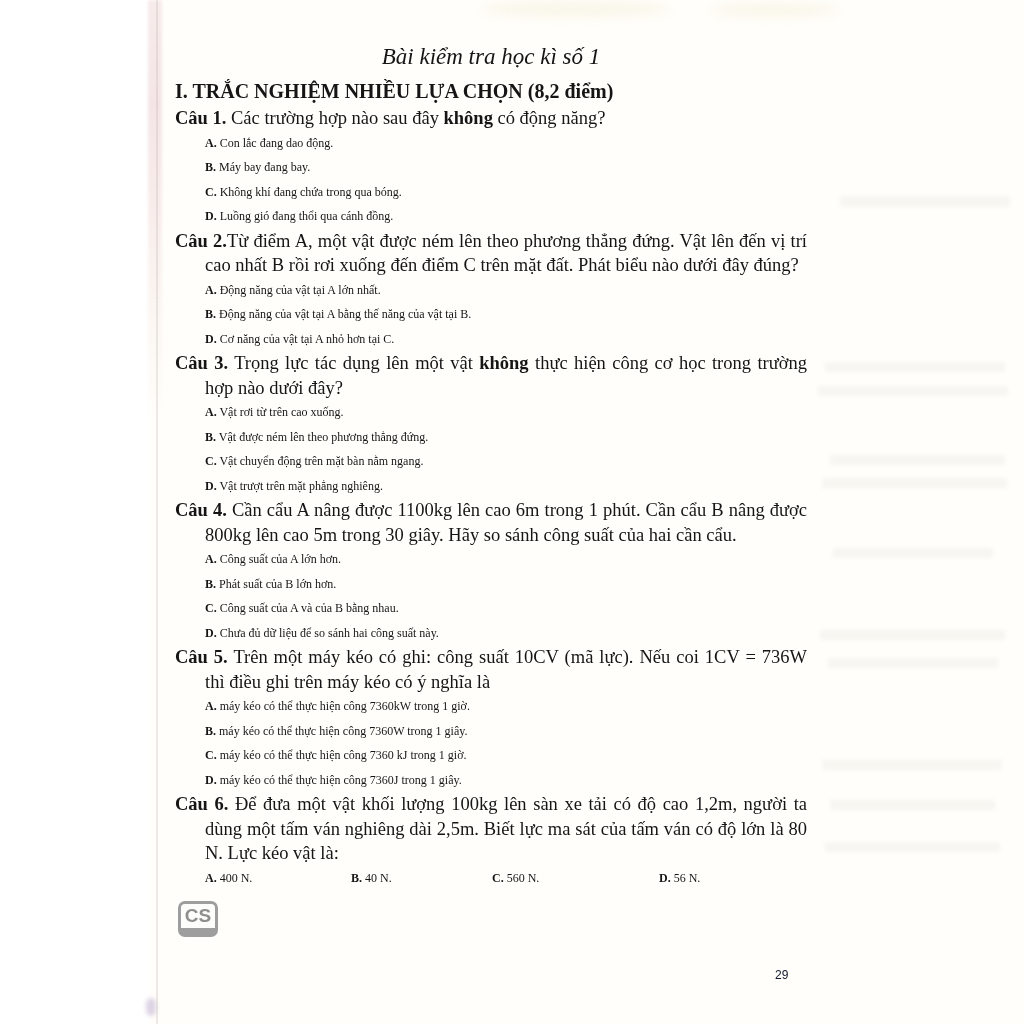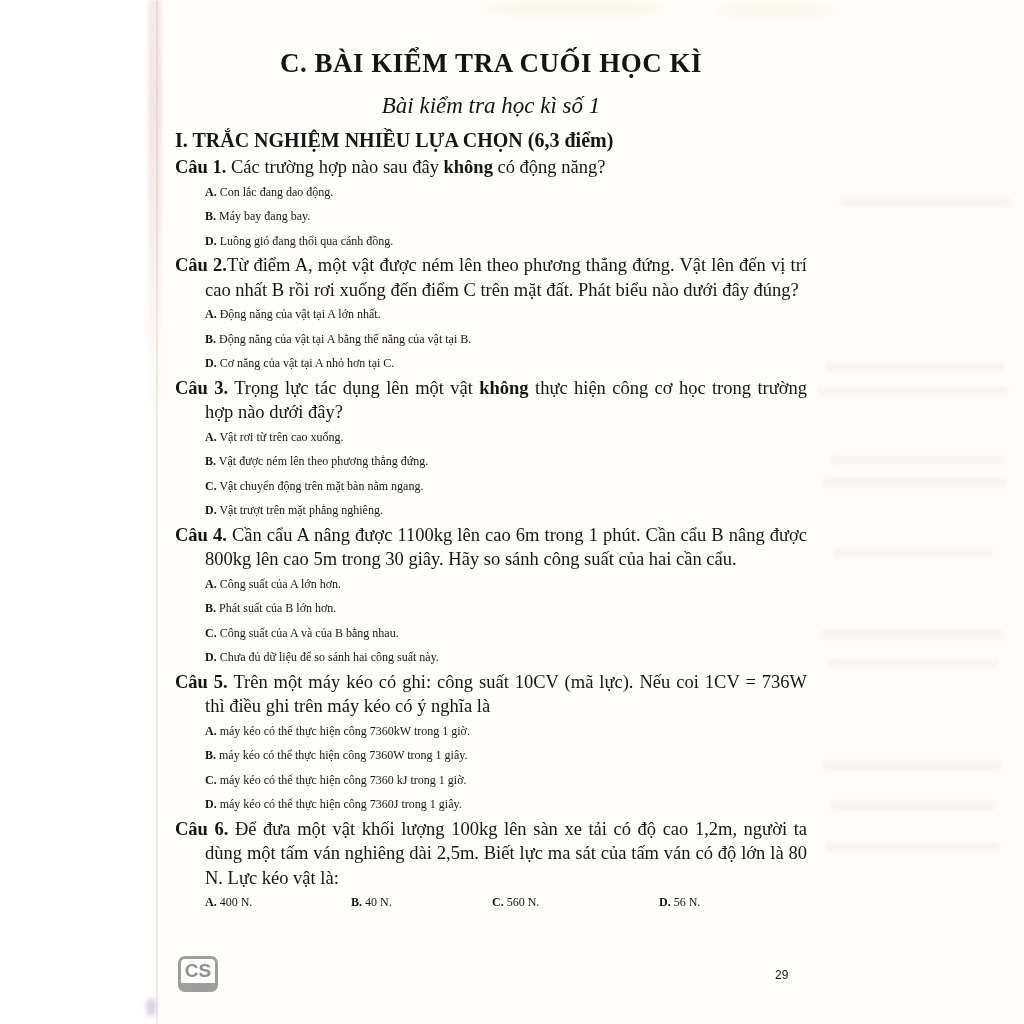--- a/index.html
+++ b/index.html
@@ -46,21 +46,21 @@
   }
   .option { margin:0 0 0 30px; font-size:12px; line-height:24.5px; }
   .options-inline { display:flex; margin-left:30px; }
   .options-inline .option { margin-left:0; }
   .options-inline .opt-a { width:146px; }
   .options-inline .opt-b { width:141px; }
   .options-inline .opt-c { width:167px; }
   .options-inline .opt-d { flex:1; }
 
   
-  .footer { position:absolute; left:28px; top:956px; display:flex; align-items:center; }
+  .footer { position:absolute; left:28px; top:901px; display:flex; align-items:center; }
   .cs-logo {
     width:34px; height:24px; border:3px solid #9e9e9e; border-bottom:9px solid #9e9e9e;
     border-radius:7px; display:flex; align-items:center; justify-content:center;
     font-family:"Liberation Sans", sans-serif; font-weight:bold; font-size:19px;
     color:#8f8f8f; background:#fdfdfb;
   }
   .cs-text {
     margin-left:14px; font-family:"Liberation Sans", sans-serif;
     font-size:28px; color:#a9a9a9; letter-spacing:.5px;
   }
@@ -86,29 +86,29 @@
     <div class="ghost" style="left:672px; top:478px; width:185px; height:10px;"></div>
     <div class="ghost" style="left:683px; top:548px; width:160px; height:10px;"></div>
     <div class="ghost" style="left:670px; top:630px; width:185px; height:10px;"></div>
     <div class="ghost" style="left:678px; top:658px; width:170px; height:10px;"></div>
     <div class="ghost" style="left:672px; top:760px; width:180px; height:10px;"></div>
     <div class="ghost" style="left:680px; top:800px; width:165px; height:10px;"></div>
     <div class="ghost" style="left:675px; top:842px; width:175px; height:10px;"></div>
     <div class="blot" style="left:-4px; top:998px; width:10px; height:18px;"></div>
 
     <div class="content">
-      <div class="title">C. BÀI KIỂM TRA CUỐI HỌC KÌ</div>
       <div class="subtitle">Bài kiểm tra học kì số 1</div>
-      <div class="heading">I. TRẮC NGHIỆM NHIỀU LỰA CHỌN (6,3 điểm)</div>
+      <div class="heading">I. TRẮC NGHIỆM NHIỀU LỰA CHỌN (8,2 điểm)</div>
 
       <div class="question">
         <p class="q-text"><b>Câu 1.</b><span> Các trường hợp nào sau đây </span><b>không</b><span> có động năng?</span></p>
         <div class="options">
           <p class="option"><b>A.</b><span> Con lắc đang dao động.</span></p>
           <p class="option"><b>B.</b><span> Máy bay đang bay.</span></p>
+          <p class="option"><b>C.</b><span> Không khí đang chứa trong qua bóng.</span></p>
           <p class="option"><b>D.</b><span> Luồng gió đang thổi qua cánh đồng.</span></p>
         </div>
       </div>
 
       <div class="question">
         <p class="q-text"><b>Câu 2.</b><span>Từ điểm A, một vật được ném lên theo phương thẳng đứng. Vật lên đến vị trí cao nhất B rồi rơi xuống đến điểm C trên mặt đất. Phát biểu nào dưới đây đúng?</span><b></b><span></span></p>
         <div class="options">
           <p class="option"><b>A.</b><span> Động năng của vật tại A lớn nhất.</span></p>
           <p class="option"><b>B.</b><span> Động năng của vật tại A bằng thế năng của vật tại B.</span></p>
           <p class="option"><b>D.</b><span> Cơ năng của vật tại A nhỏ hơn tại C.</span></p>

